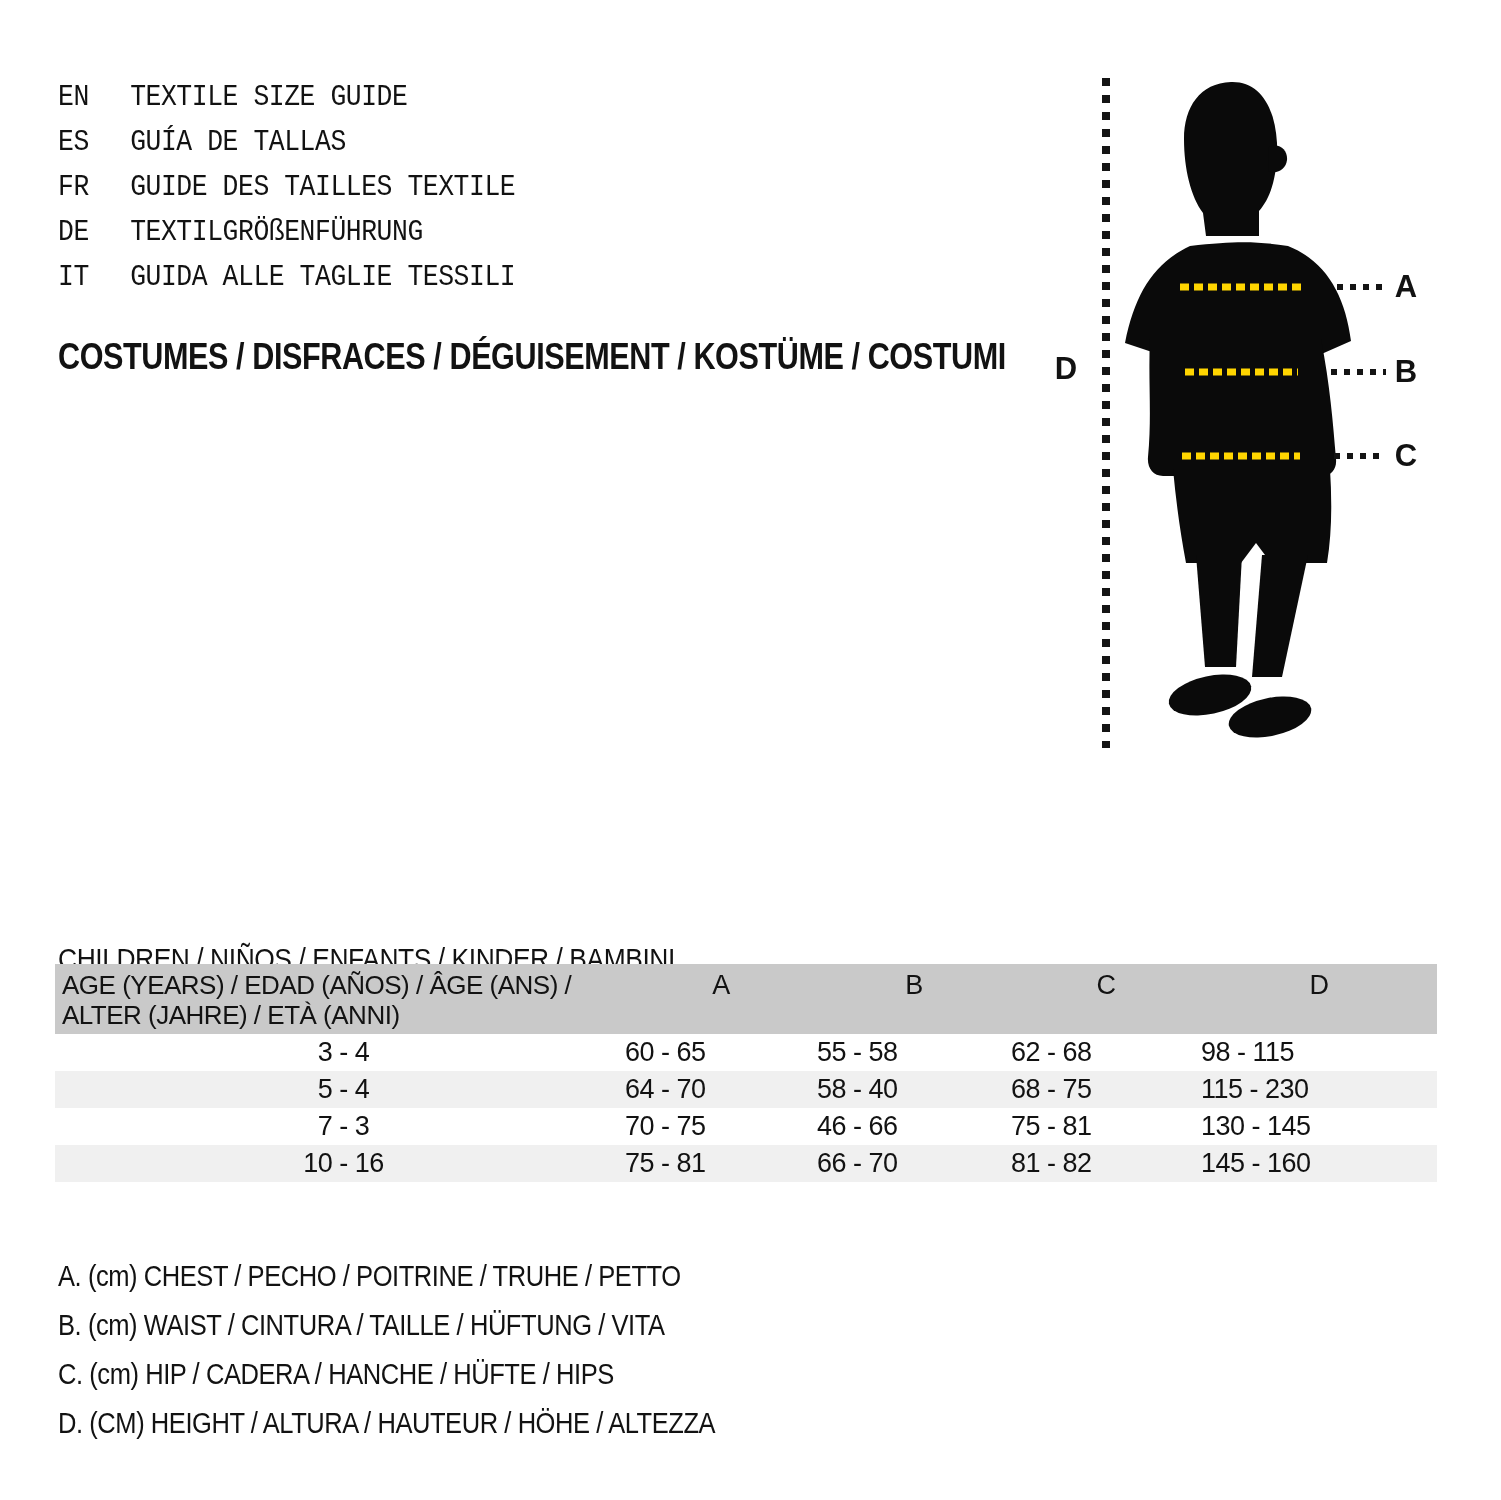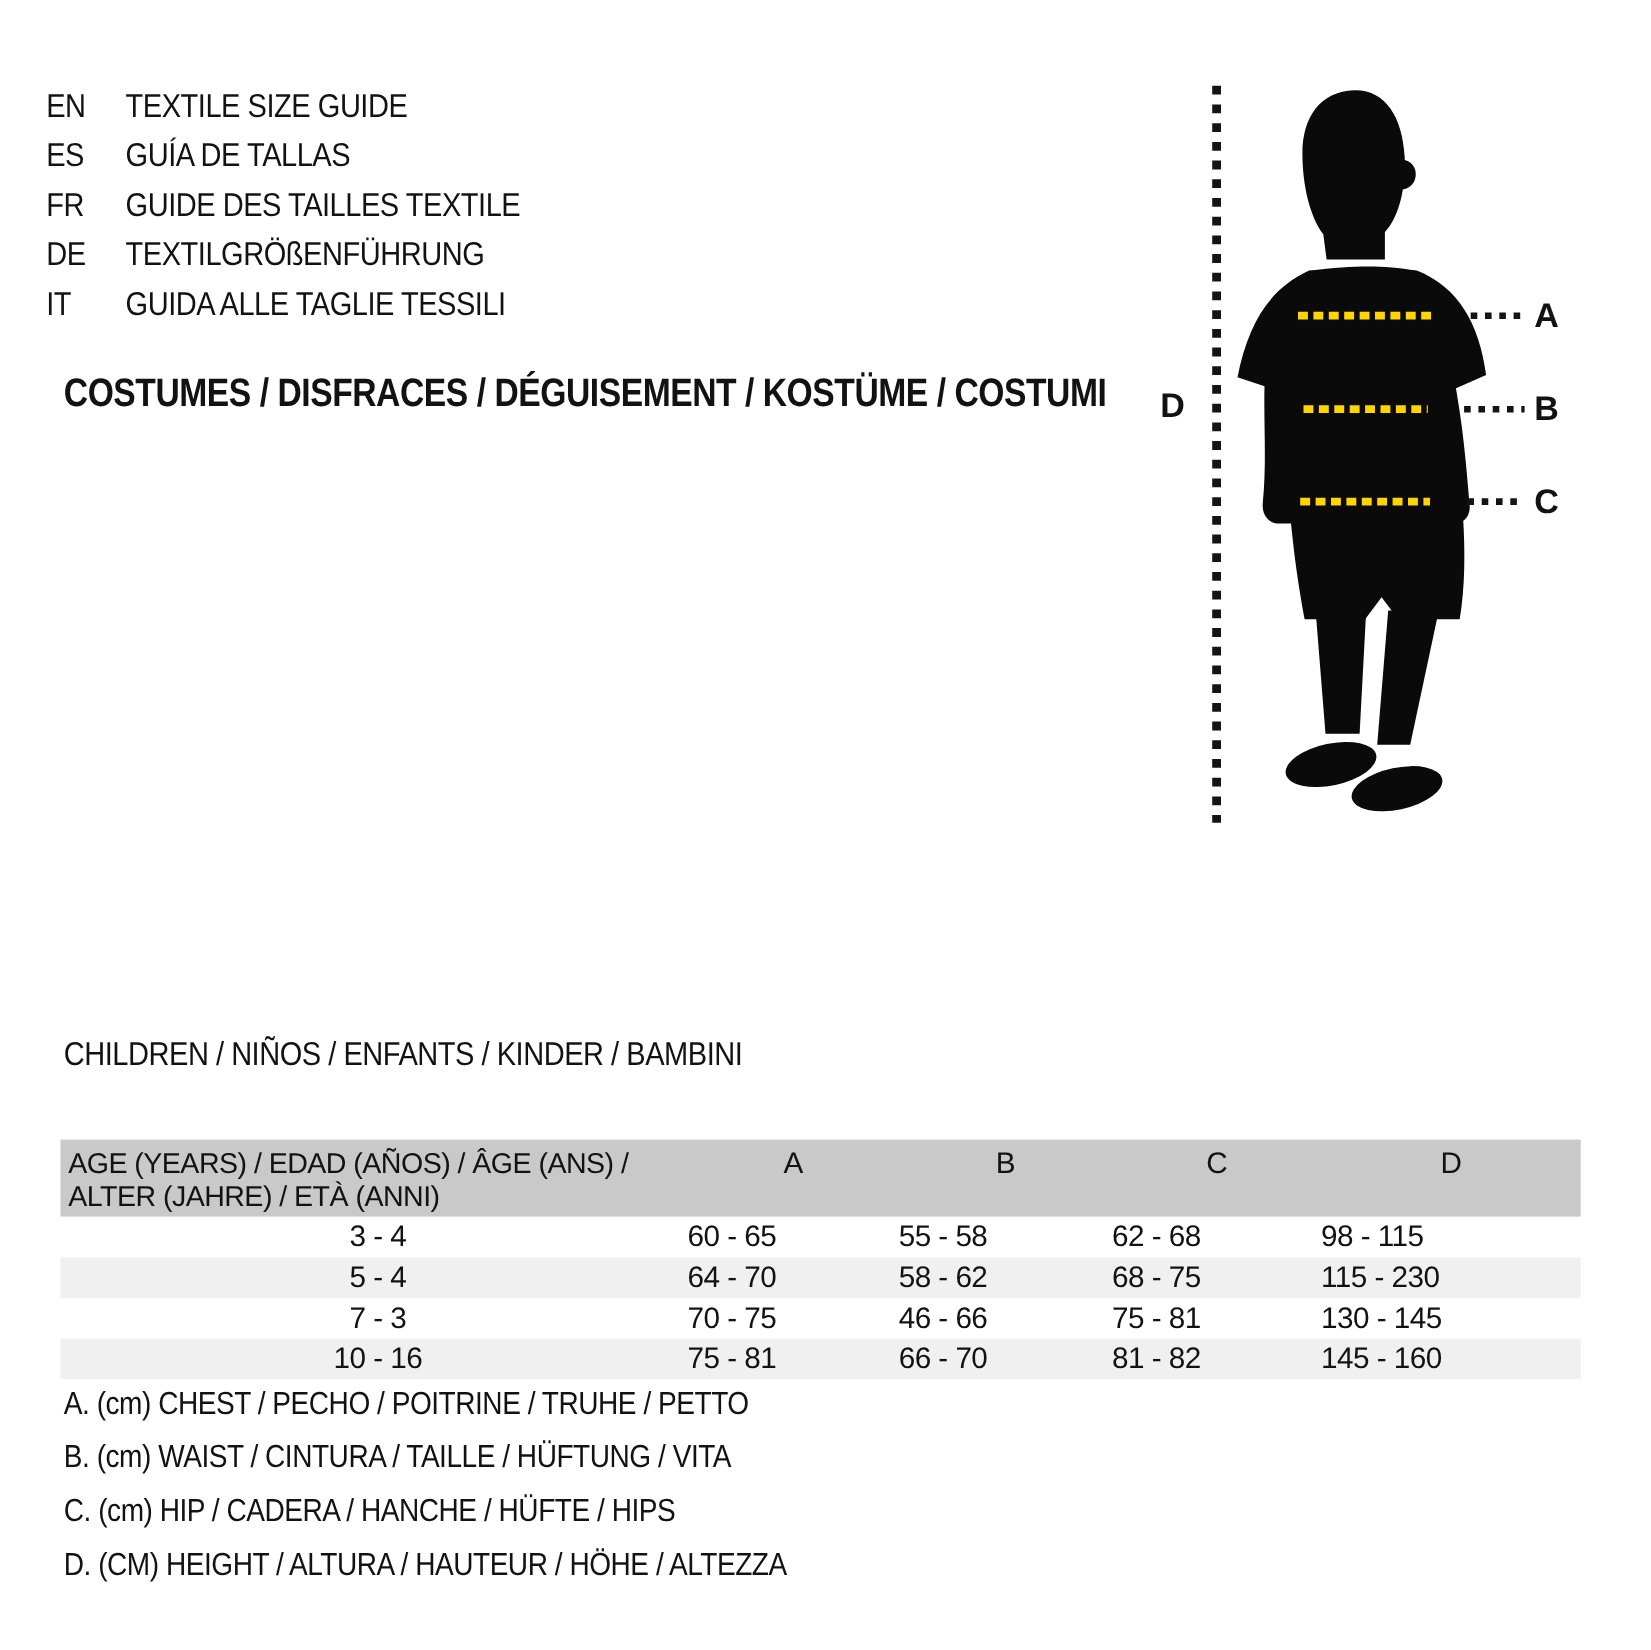--- a/index.html
+++ b/index.html
@@ -1,40 +1,40 @@
 <!DOCTYPE html>
 <html><head>
 <meta charset="utf-8">
 <style>
   html,body{margin:0;padding:0;background:#fff;}
   .canvas{
     position:relative;width:1501px;height:1500px;background:#ffffff;
     font-family:"Liberation Sans","DejaVu Sans",sans-serif;color:#121212;overflow:hidden;
   }
   
-  .lang-block{position:absolute;left:42px;top:74px;}
+  .lang-block{position:absolute;left:58px;top:74px;font-family:Liberation Mono, monospace;}
   .lang-row{display:flex;height:45px;align-items:center;font-size:30px;font-weight:400;
             letter-spacing:-0.5px;transform:scaleX(.88);transform-origin:0 50%;white-space:nowrap;}
   .lang-code{width:82px;flex:0 0 82px;}
   
   .costumes{position:absolute;left:58px;top:336px;margin:0;font-size:36px;font-weight:700;
             letter-spacing:-0.5px;transform:scaleX(.85);transform-origin:0 0;white-space:nowrap;}
   
   .figure{position:absolute;left:1040px;top:55px;width:460px;height:720px;}
   .figure svg{position:absolute;left:0;top:0;}
   .m-label{position:absolute;font-size:31px;font-weight:700;width:36px;text-align:center;line-height:33px;}
   .label-a{left:348px;top:215px;}
   .label-b{left:348px;top:300px;}
   .label-c{left:348px;top:384px;}
   .label-d{left:8px;top:297px;}
   
   .children-heading{position:absolute;left:58px;top:942px;margin:0;font-size:30px;font-weight:400;
             letter-spacing:-0.5px;transform:scaleX(.88);transform-origin:0 0;white-space:nowrap;}
   
-  .size-table{position:absolute;left:55px;top:1036px;width:1382px;font-size:27px;letter-spacing:-0.5px;}
+  .size-table{position:absolute;left:55px;top:964px;width:1382px;font-size:27px;letter-spacing:-0.5px;}
   .t-head{display:grid;grid-template-columns:570px 192px 194px 190px 236px;background:#c9c9c9;height:70px;}
   .age-head{padding:6px 0 0 7px;font-size:26px;line-height:30px;}
   .col-head{padding-top:6px;text-align:center;line-height:30px;font-size:27px;}
   .t-row{display:grid;grid-template-columns:570px 192px 194px 190px 236px;height:37px;line-height:37px;}
   .t-row.stripe{background:#f0f0f0;}
   .cell-age{padding-left:7px;text-align:center;}
   .cell-val{}
   
   .legend{position:absolute;left:58px;top:1252px;list-style:none;margin:0;padding:0;
           font-size:29px;line-height:49px;letter-spacing:-0.5px;transform:scaleX(.88);
@@ -122,21 +122,21 @@
     <div class="t-row">
       <div class="cell-age">3 - 4</div>
       <div class="cell-val">60 - 65</div>
       <div class="cell-val">55 - 58</div>
       <div class="cell-val">62 - 68</div>
       <div class="cell-val">98 - 115</div>
     </div>
     <div class="t-row stripe">
       <div class="cell-age">5 - 4</div>
       <div class="cell-val">64 - 70</div>
-      <div class="cell-val">58 - 62</div>
+      <div class="cell-val">58 - 40</div>
       <div class="cell-val">68 - 75</div>
       <div class="cell-val">115 - 230</div>
     </div>
     <div class="t-row">
       <div class="cell-age">7 - 3</div>
       <div class="cell-val">70 - 75</div>
       <div class="cell-val">46 - 66</div>
       <div class="cell-val">75 - 81</div>
       <div class="cell-val">130 - 145</div>
     </div>

